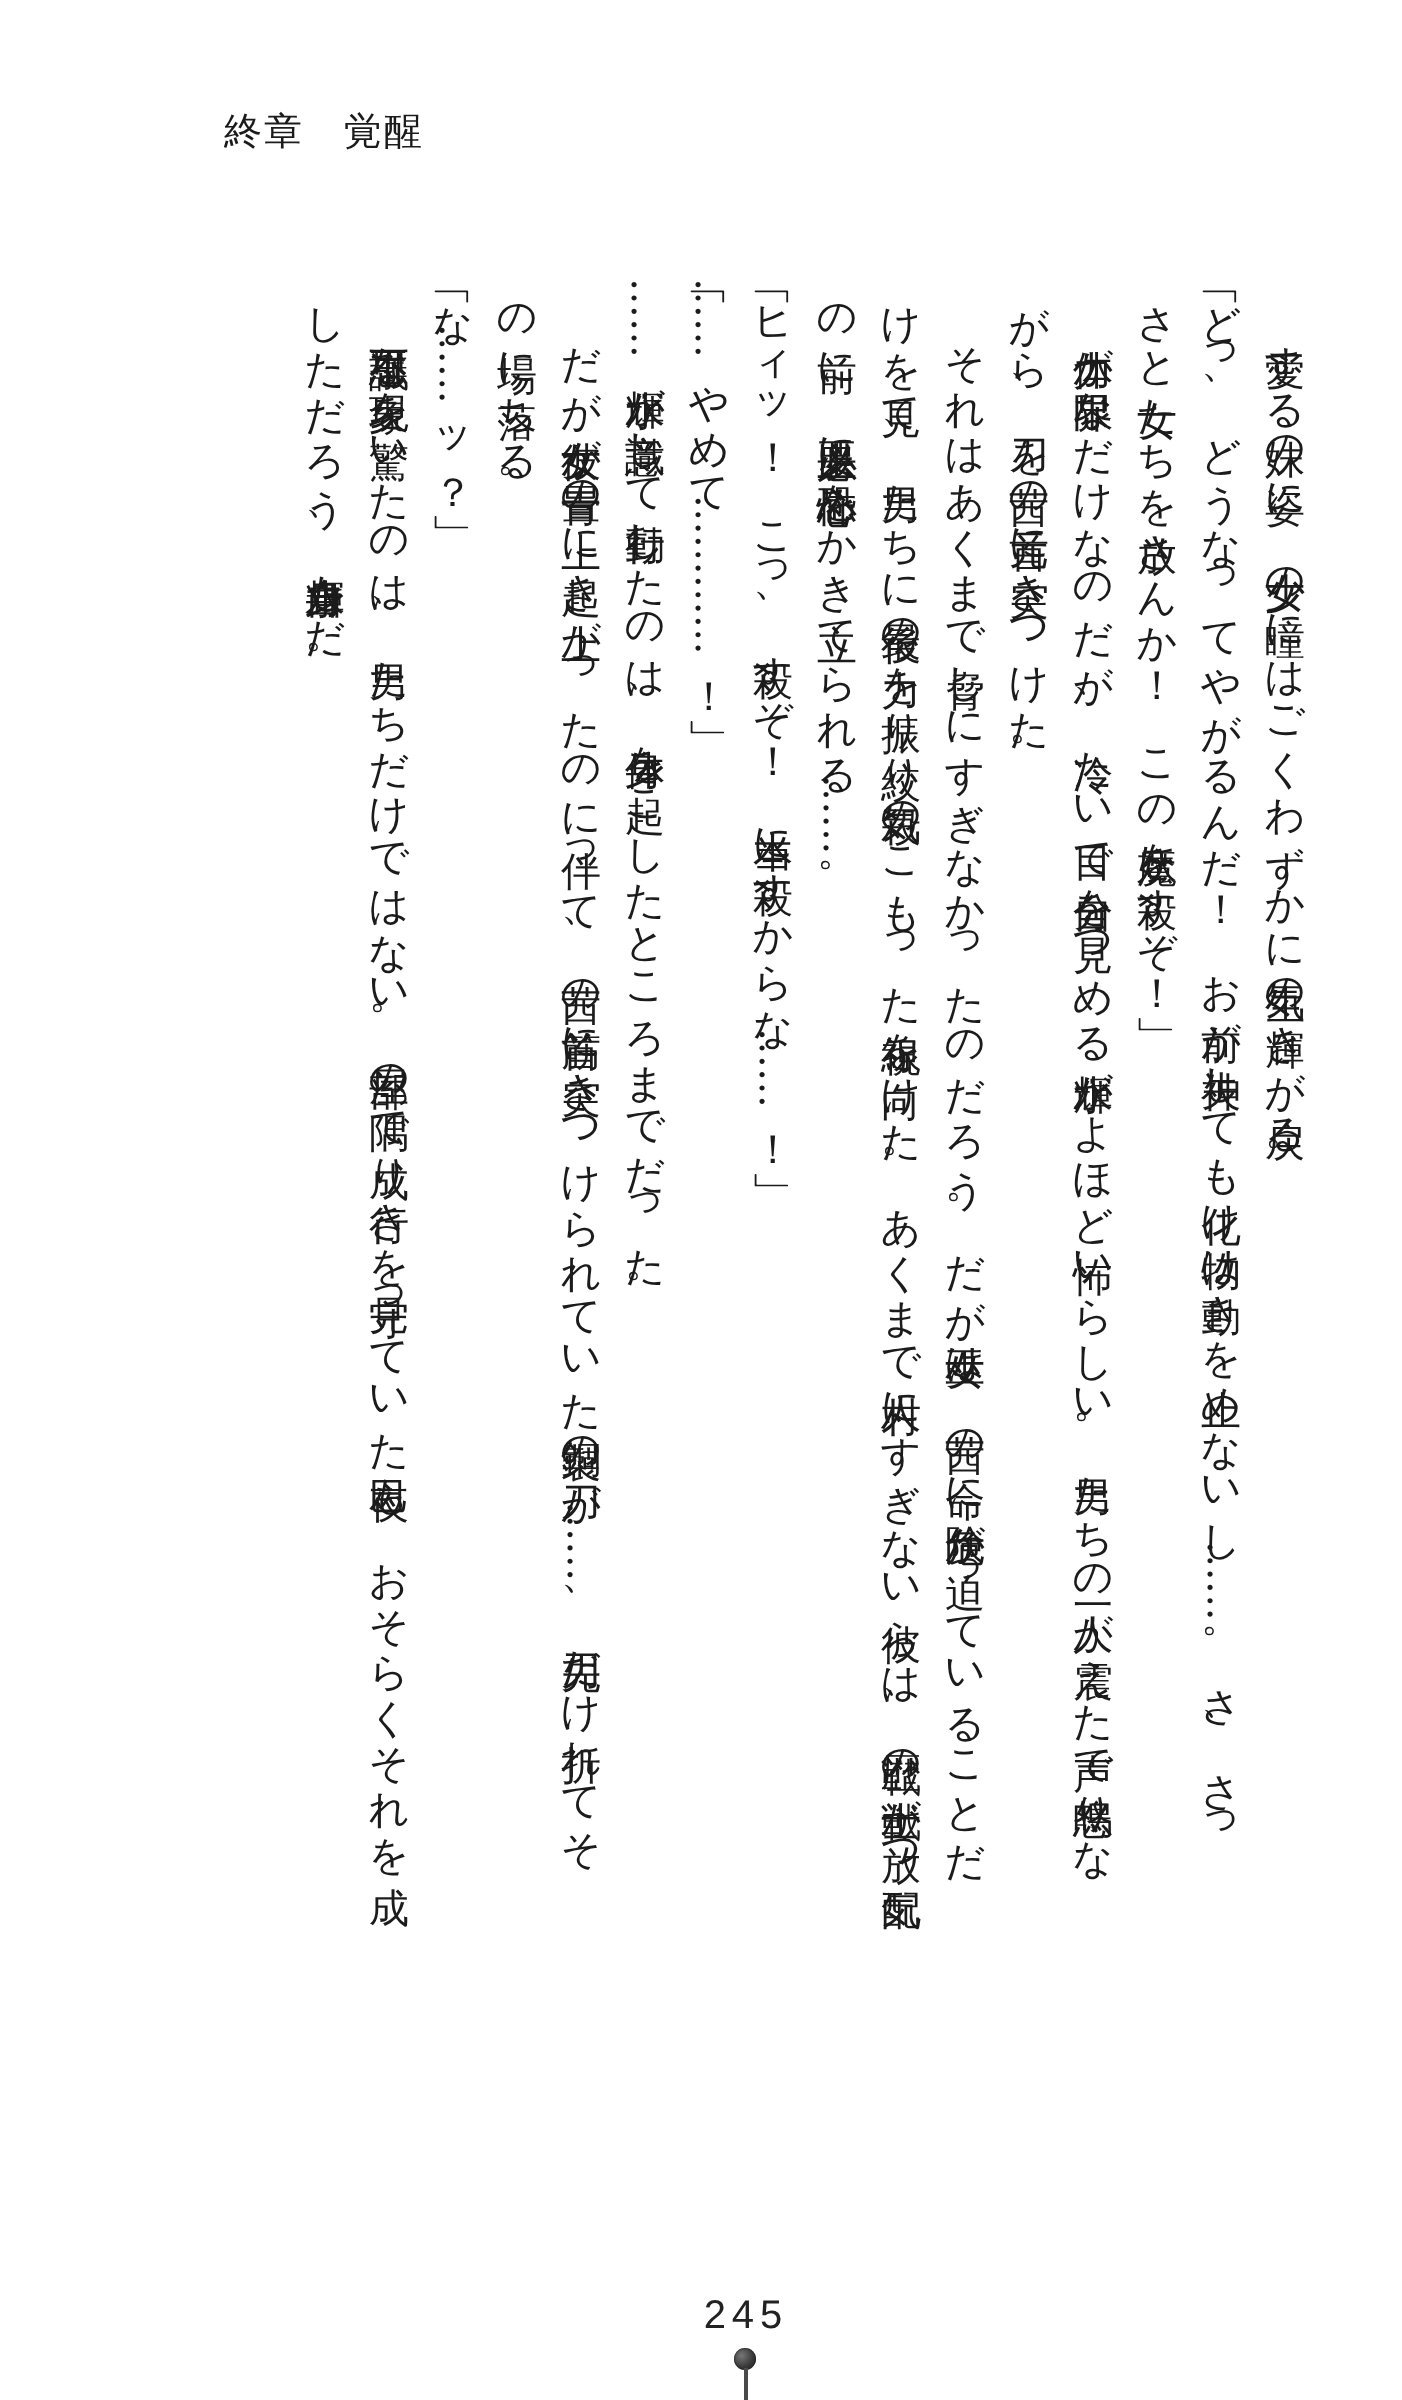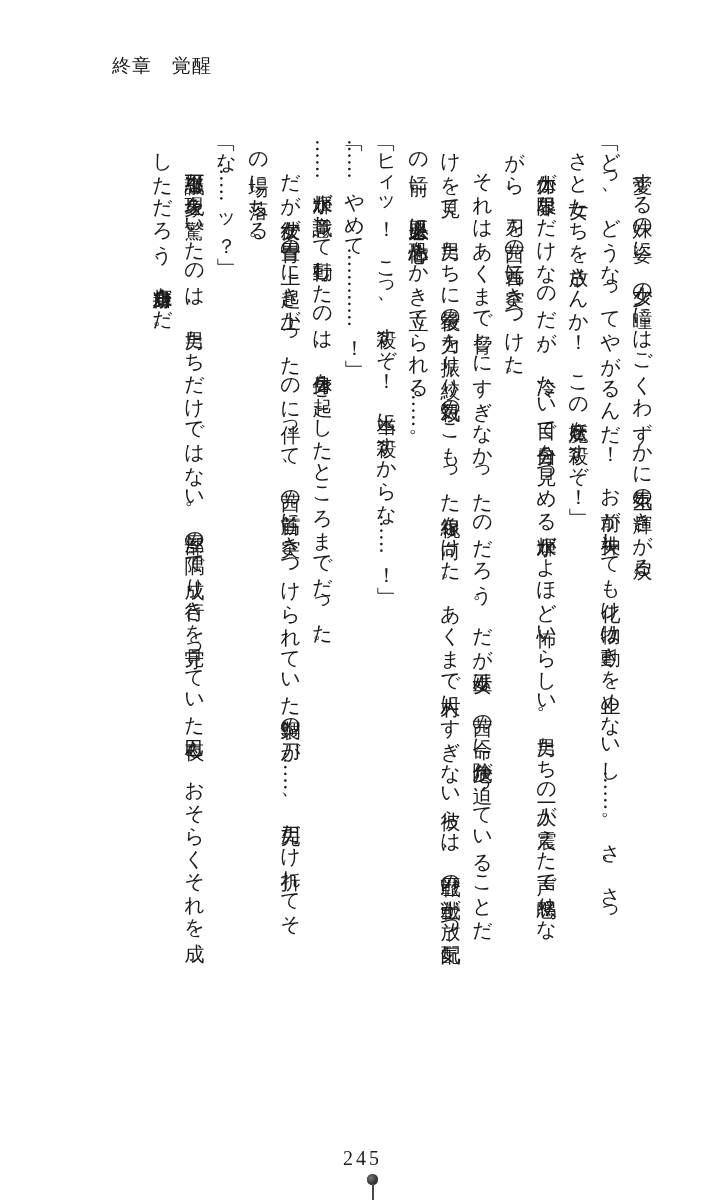--- a/index.html
+++ b/index.html
@@ -29,23 +29,24 @@
     font-size:20px;
     line-height:32px;
     line-break:normal;
     word-break:normal;
   }
   .body-text p { margin:0; padding:0; }
   .body-text p.indent { text-indent:1em; }
   .page-number {
     position:absolute;
     top:1147px; left:327px; width:60px;
+    text-align:center;
     font-size:20px;
     letter-spacing:3px;
-    font-family:Liberation Serif, serif;
+    font-family:Liberation Sans, sans-serif;
     color:#222;
   }
   .binding-mark {
     position:absolute;
     top:1174px; left:345px;
     width:24px; height:26px;
   }
   .binding-mark .dot {
     position:absolute;
     left:6px; top:0;

